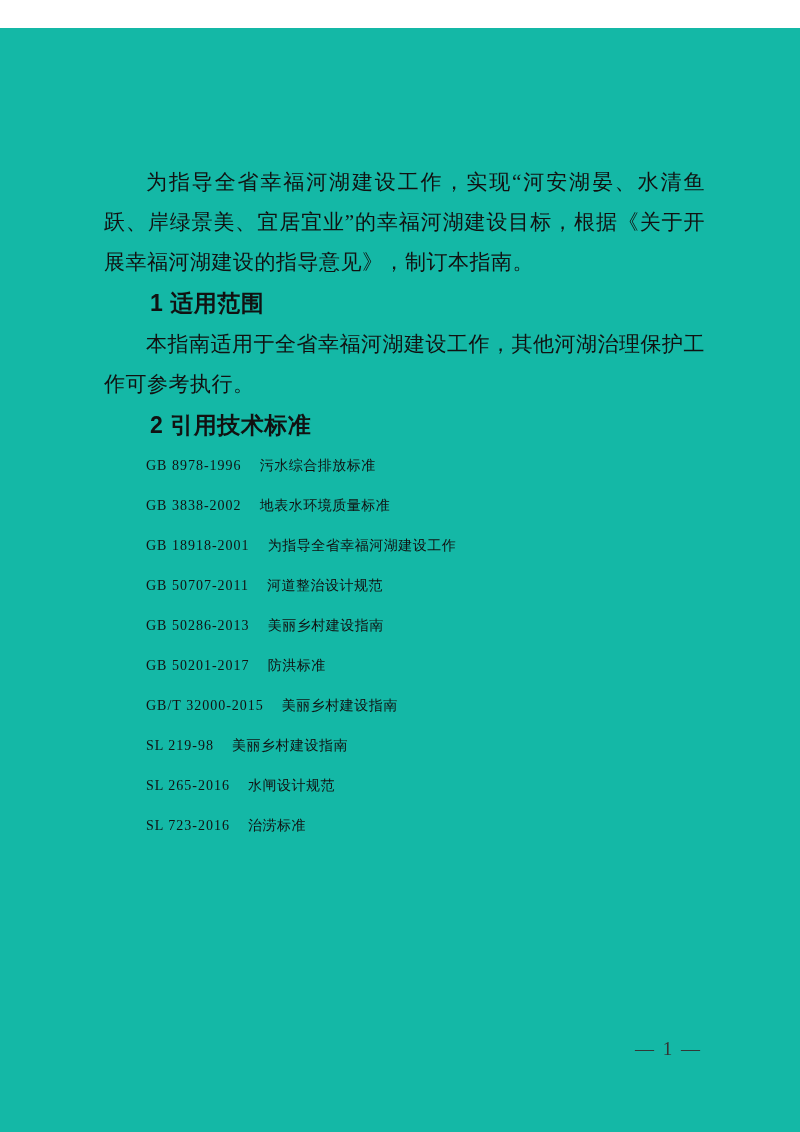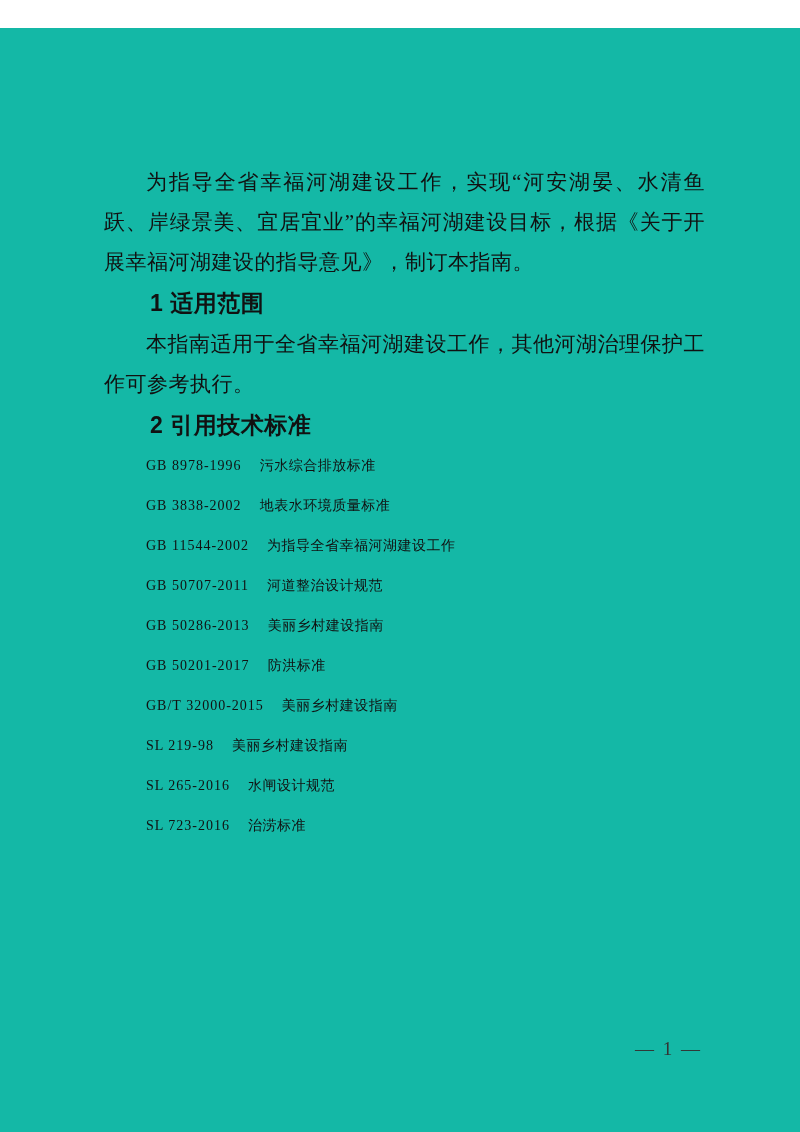--- a/index.html
+++ b/index.html
@@ -75,21 +75,21 @@
 
 
     <ul class="standards">
       <li class="standard-item">
         <span class="standard-code">GB 8978-1996</span><span class="standard-name">污水综合排放标准</span>
       </li>
       <li class="standard-item">
         <span class="standard-code">GB 3838-2002</span><span class="standard-name">地表水环境质量标准</span>
       </li>
       <li class="standard-item">
-        <span class="standard-code">GB 11544-2002</span><span class="standard-name">为指导全省幸福河湖建设工作</span>
+        <span class="standard-code">GB 18918-2001</span><span class="standard-name">为指导全省幸福河湖建设工作</span>
       </li>
       <li class="standard-item">
         <span class="standard-code">GB 50707-2011</span><span class="standard-name">河道整治设计规范</span>
       </li>
       <li class="standard-item">
         <span class="standard-code">GB 50286-2013</span><span class="standard-name">美丽乡村建设指南</span>
       </li>
       <li class="standard-item">
         <span class="standard-code">GB 50201-2017</span><span class="standard-name">防洪标准</span>
       </li>

